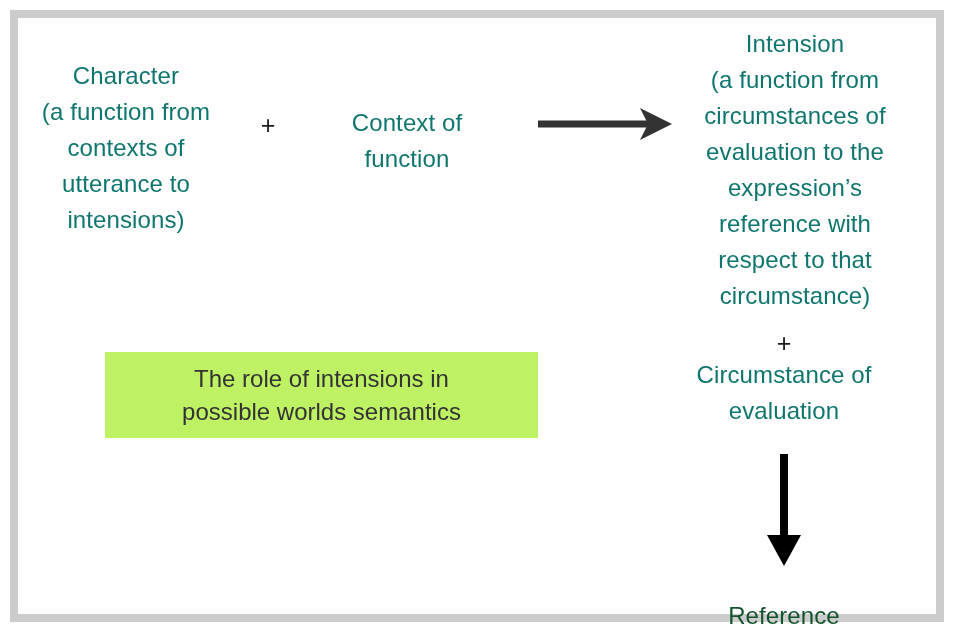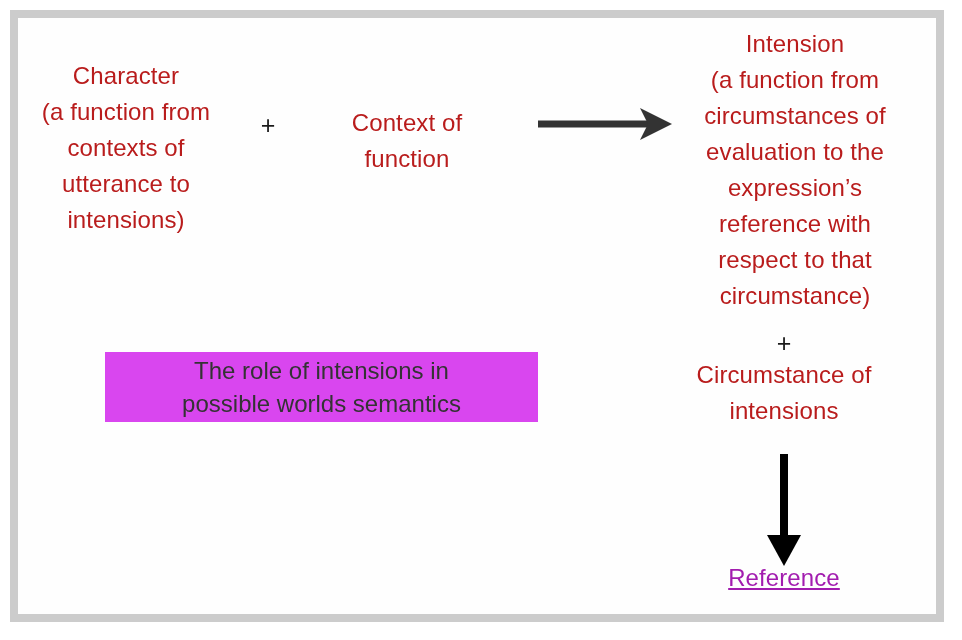--- a/index.html
+++ b/index.html
@@ -27,21 +27,21 @@
     top: 10px;
     width: 934px;          
     height: 612px;         
     border: 8px solid #cccccc;
     box-sizing: border-box;
     background: #fefefe;
   }
 
   .txt {
     position: absolute;
-    color: #b91c1c;
+    color: #0f766e;
     font-size: 24px;
     line-height: 36px;
     text-align: center;
     white-space: pre-line;
     letter-spacing: 0.1px;
   }
 
   .plus {
     position: absolute;
     color: #1a1a1a;
@@ -85,24 +85,23 @@
   }
 
   #circumstance-block {
     left: 672px;
     top: 357px;
     width: 224px;
   }
 
   #reference-label {
     left: 684px;
-    top: 560px;
+    top: 598px;
     width: 200px;
-    color: #a21caf;
-    text-decoration: underline;
+    color: #14532d;
   }
 
   
   #arrow-horizontal {
     position: absolute;
     left: 536px;
     top: 102px;
     width: 140px;
     height: 44px;
   }
@@ -115,22 +114,22 @@
     width: 48px;
     height: 116px;
   }
 
   
   #callout-box {
     position: absolute;
     left: 105px;
     top: 352px;
     width: 433px;
-    height: 70px;
-    background: #d946ef;
+    height: 86px;
+    background: #bef264;
     display: flex;
     align-items: center;
     justify-content: center;
   }
   #callout-label {
     color: #333333;
     font-size: 24px;
     line-height: 33px;
     text-align: center;
     white-space: pre-line;
@@ -166,21 +165,21 @@
 circumstances of
 evaluation to the
 expression’s
 reference with
 respect to that
 circumstance)</div>
 
   <div class="plus" id="plus-intension-circumstance">+</div>
 
   <div class="txt" id="circumstance-block">Circumstance of
-intensions</div>
+evaluation</div>
 
   <div id="arrow-vertical">
     <svg width="48" height="116" viewBox="0 0 48 116" aria-hidden="true">
       <line x1="24" y1="2" x2="24" y2="92" stroke="#000000" stroke-width="8"></line>
       <polygon points="7,83 41,83 24,114" fill="#000000"></polygon>
     </svg>
   </div>
 
   <div class="txt" id="reference-label">Reference</div>
 

